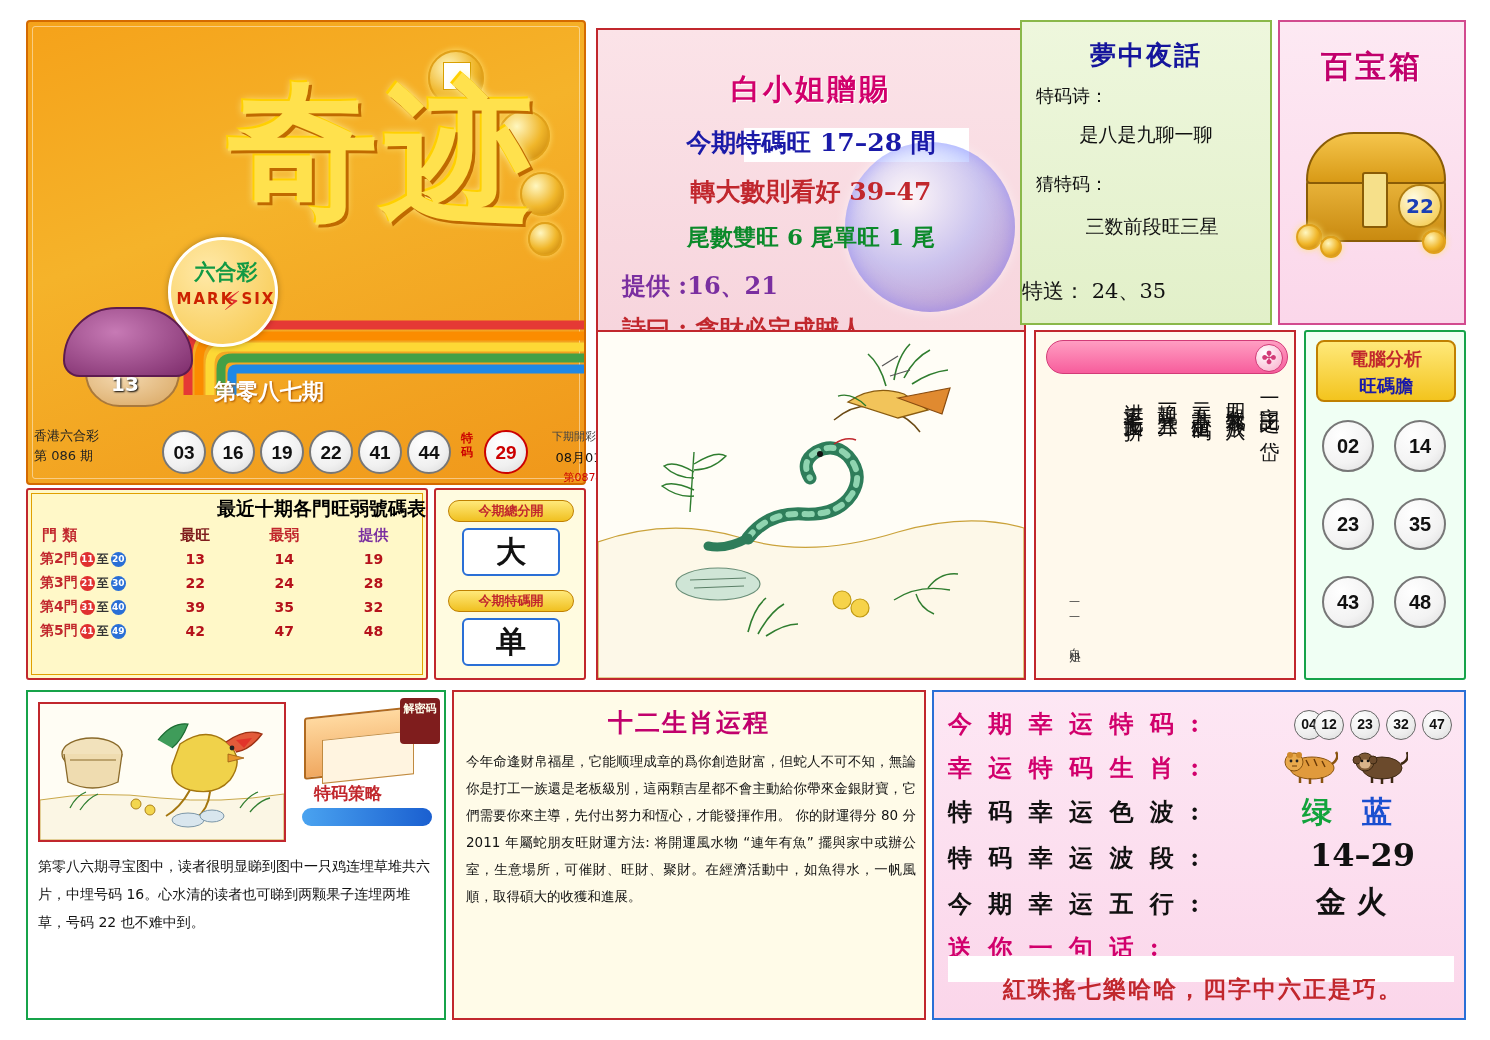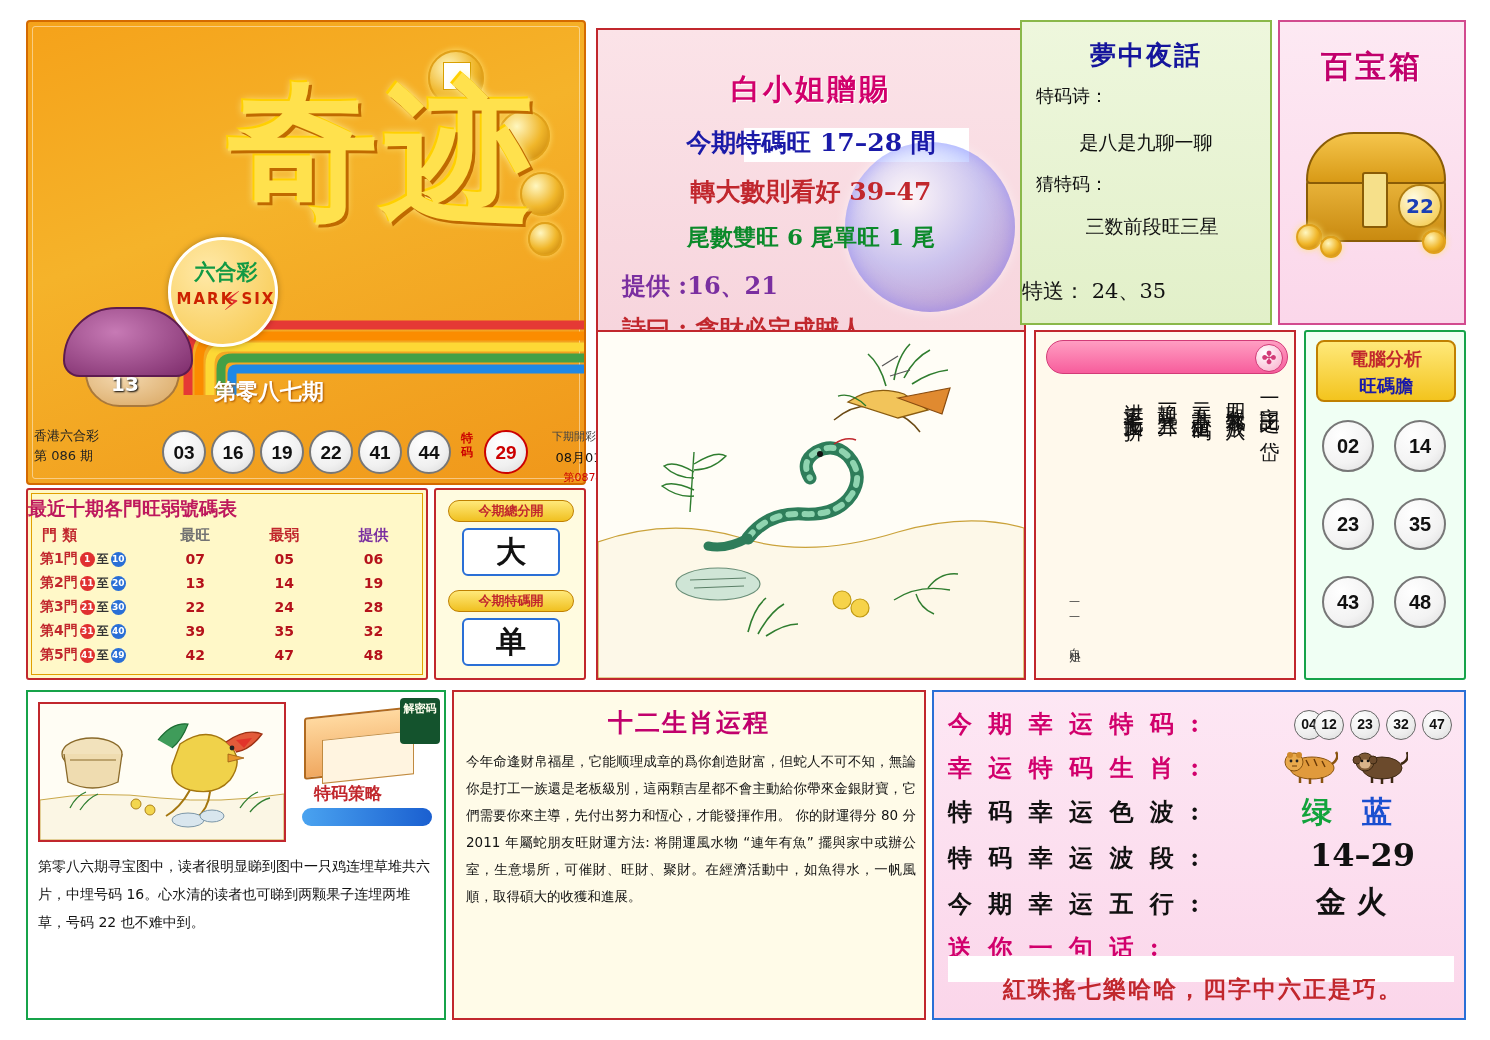--- a/index.html
+++ b/index.html
@@ -98,29 +98,29 @@
   .next-draw .nd-date { font-size:13px; color:#111; }
   .next-draw .nd-qi { color:#c00; }
 
   
   .table-panel {
     position:absolute; left:26px; top:488px; width:402px; height:192px;
     background:#fff8c8; border:2px solid #c1272d; border-radius:3px;
   }
   .table-panel .tp-inner { position:absolute; left:3px; top:3px; right:3px; bottom:3px;
     border:1px solid #e0a000; }
-  .tp-title { position:absolute; left:0; top:6px; width:100%; text-align:left;
-    font-size:19px; font-weight:bold; color:#be185d;
+  .tp-title { position:absolute; left:0; top:6px; width:100%; text-align:right;
+    font-size:19px; font-weight:bold; color:#000000;
     font-family:"DejaVu Serif", serif; }
   .tp-grid { position:absolute; left:8px; top:34px; right:8px; bottom:4px; }
   .tp-grid table { width:100%; border-collapse:collapse; font-size:14px; }
   .tp-grid th { font-size:15px; font-weight:bold; color:#1a6e1a; padding:2px 0;
     font-family:"DejaVu Serif", serif; }
   .tp-grid th.c1 { color:#c1272d; width:30%; text-align:left; padding-left:6px;}
-  .tp-grid th.c2 { color:#737373; }
+  .tp-grid th.c2 { color:#7f1d1d; }
   .tp-grid th.c3 { color:#c1272d; }
   .tp-grid th.c4 { color:#7a2fa0;text-align:center; }
   .tp-grid td { padding:3px 0; text-align:center; font-size:14px; color:#b5121b; font-weight:bold;}
   .tp-grid td.men { text-align:left; padding-left:4px; color:#c1272d; font-size:14px; font-weight:bold;
     white-space:nowrap;}
   .men-bubble { display:inline-block; width:15px; height:15px; border-radius:50%;
     background:#e03030; color:#fff; font-size:9px; line-height:15px; text-align:center;
     vertical-align:middle; margin:0 2px; font-weight:bold;}
   .men-bubble.blue { background:#2a6fd6; }
   .men-zhi { color:#333; font-size:12px; }
@@ -172,21 +172,21 @@
   
   .mz-panel {
     position:absolute; left:1020px; top:20px; width:252px; height:305px;
     background:linear-gradient(180deg,#eef7dd,#e2f0c9);
     border:2px solid #8ab84a;
   }
   .mz-title { position:absolute; left:0; top:16px; width:100%; text-align:center;
     font-size:26px; font-weight:bold; color:#15159c; font-family:"DejaVu Serif", serif;
     letter-spacing:2px;}
   .mz-k1 { position:absolute; left:14px; top:62px; font-size:18px; color:#111; font-family:"DejaVu Serif", serif;}
-  .mz-v1 { position:absolute; left:0; top:108px; width:100%; text-align:center; font-size:19px; color:#111;font-family:Liberation Serif, serif;}
+  .mz-v1 { position:absolute; left:0; top:100px; width:100%; text-align:center; font-size:19px; color:#111;font-family:Liberation Serif, serif;}
   .mz-k2 { position:absolute; left:14px; top:150px; font-size:18px; color:#111;font-family:"DejaVu Serif", serif;}
   .mz-v2 { position:absolute; left:0; top:192px; width:100%; text-align:center; font-size:19px; color:#111;font-family:"DejaVu Serif", serif;padding-left:12px;}
   .mz-k3 { position:absolute; left:0; top:255px; width:100%; text-align:left; font-size:21px; color:#111;
     font-family:"DejaVu Serif", serif;}
 
   
   .bbx-panel {
     position:absolute; left:1278px; top:20px; width:188px; height:305px;
     background:linear-gradient(180deg,#fde9f3,#fbd7ea);
     border:2px solid #d24b8f;
@@ -270,21 +270,21 @@
     background:linear-gradient(180deg,#ffd9a0,#f0a860);
     border:2px solid #b06a20; border-radius:3px; transform:skewY(-6deg);}
   .book2 { position:absolute; left:16px; top:22px; width:92px; height:44px;
     background:#fff4e0; border:1px solid #c08a40;}
   .tcl-banner { position:absolute; left:0px; top:80px; width:142px; height:55px; }
   .tcl-text { position:absolute; left:18px; top:0px; font-size:17px; font-weight:bold;
     color:#c1272d; font-family:"DejaVu Serif", serif; text-shadow:1px 1px 0 #fff;}
   .tcl-arrow { position:absolute; left:6px; top:26px; width:130px; height:18px;
     background:linear-gradient(90deg,#4aa3f0,#1a5fd0); border-radius:9px;}
   .seal { position:absolute; left:104px; top:-4px; width:40px; height:46px;
-    background:#14532d; border-radius:4px; color:#ffe; font-size:11px;
+    background:#7f1d1d; border-radius:4px; color:#ffe; font-size:11px;
     text-align:center; line-height:1.2; padding-top:4px; font-weight:bold;}
 
   
   .sx-panel {
     position:absolute; left:452px; top:690px; width:474px; height:330px;
     background:#fffbe8; border:2px solid #c1272d;
   }
   .sx-title { position:absolute; left:0; top:14px; width:100%; text-align:center;
     font-size:25px; font-weight:bold; color:#c1006c; font-family:"DejaVu Serif", serif;
     letter-spacing:2px;}
@@ -377,26 +377,20 @@
     <div class="tp-inner"></div>
     <div class="tp-title">最近十期各門旺弱號碼表</div>
     <div class="tp-grid">
       <table>
         <tbody>
             <tr>
           <th class="c1">門 類</th>
           <th class="c2">最旺</th>
           <th class="c3">最弱</th>
           <th class="c4">提供</th>
-        </tr>
-        <tr>
-          <td class="men"><span>第1門</span><span class="men-bubble">1</span><span class="men-zhi">至</span><span class="men-bubble blue">10</span></td>
-          <td>07</td>
-          <td>05</td>
-          <td>06</td>
         </tr>
         <tr>
           <td class="men"><span>第2門</span><span class="men-bubble">11</span><span class="men-zhi">至</span><span class="men-bubble blue">20</span></td>
           <td>13</td>
           <td>14</td>
           <td>19</td>
         </tr>
         <tr>
           <td class="men"><span>第3門</span><span class="men-bubble">21</span><span class="men-zhi">至</span><span class="men-bubble blue">30</span></td>
           <td>22</td>

